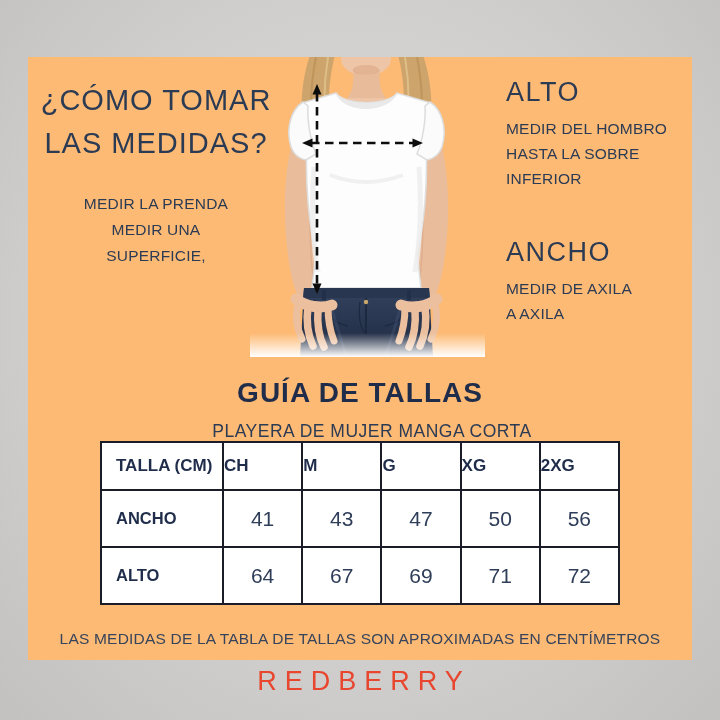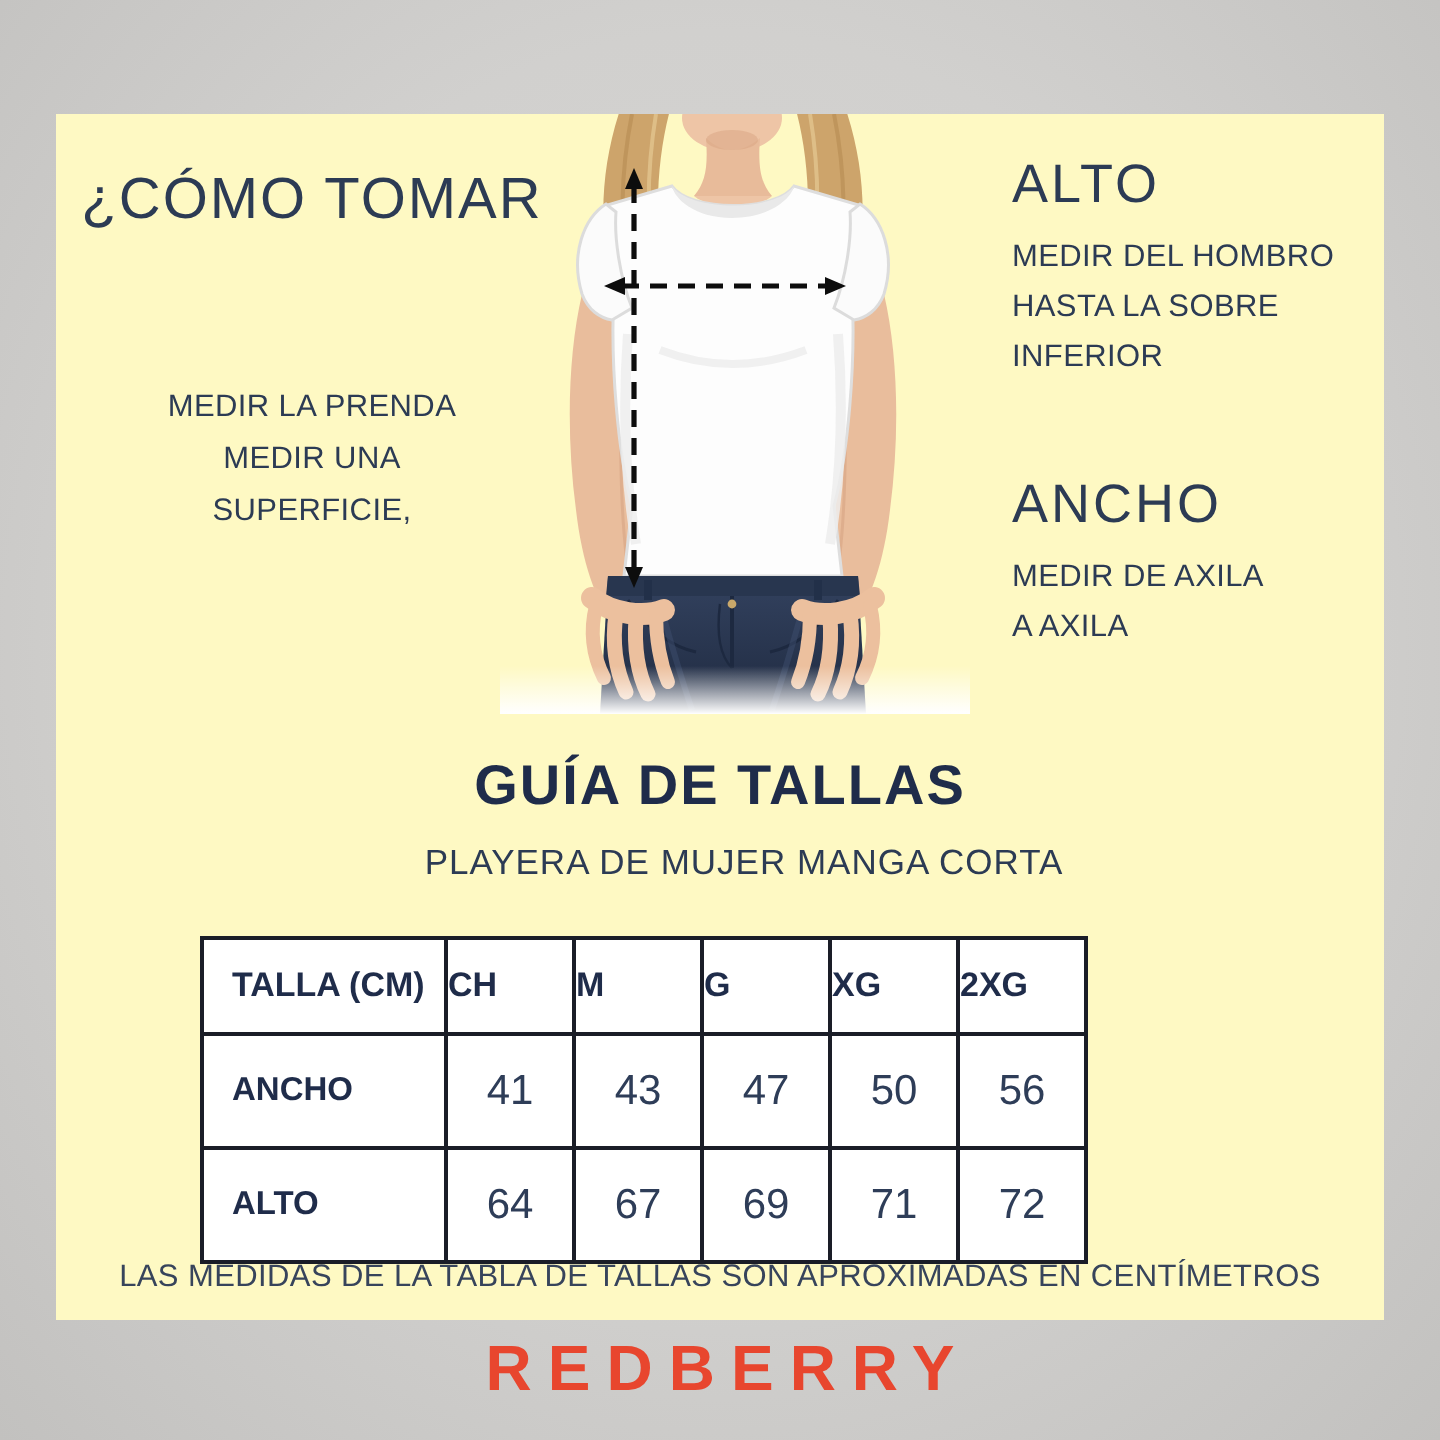--- a/index.html
+++ b/index.html
@@ -10,21 +10,21 @@
   }
   * { margin:0; padding:0; box-sizing:border-box; }
   html,body { width:720px; height:720px; }
   body {
     position:relative; overflow:hidden;
     font-family:"Liberation Sans", sans-serif;
     background: radial-gradient(ellipse at 50% 45%, #d8d7d5 0%, #d1d0ce 55%, #c2c1bf 100%);
   }
   .card {
     position:absolute; left:28px; top:57px; width:664px; height:603px;
-    background:#fef9c3;
+    background:#fdba74;
     padding-left:32px;
   }
   
   .m-title {
     position:absolute; left:6px; top:22px; width:244px; text-align:center;
     color:var(--navy); font-size:29px; line-height:43px; letter-spacing:1px; font-weight:400;
   }
   .m-note {
     position:absolute; left:16px; top:134px; width:224px; text-align:center;
     color:var(--navy); font-size:15.5px; line-height:26px; letter-spacing:0.2px;
@@ -42,46 +42,47 @@
   
   .guide-title {
     position:absolute; top:320px; left:0; width:100%; text-align:center;
     font-size:28px; font-weight:bold; color:var(--title-navy); letter-spacing:1px;
   }
   .guide-sub {
     position:absolute; top:364px; left:12px; width:100%; text-align:center;
     font-size:17.5px; color:var(--navy); letter-spacing:0.5px;
   }
   table.sizes {
-    position:absolute; left:72px; top:411px; width:444px;
+    position:absolute; left:72px; top:384px; width:520px;
     border-collapse:collapse; table-layout:fixed;
   }
   table.sizes th, table.sizes td { border:2.5px solid var(--table-border); background:#fff; }
   table.sizes th { height:48px; font-size:17px; color:var(--title-navy); font-weight:bold; text-align:left; }
   table.sizes th.rowhead { text-align:left; padding-left:14px; }
   table.sizes td.rowhead { text-align:left; padding-left:14px; font-size:16.5px; font-weight:bold; color:var(--title-navy); height:57px; }
   table.sizes td.val { text-align:center; font-size:21px; color:#2e3d58; font-weight:400; height:57px;margin-left:35px; }
   .table-note {
     position:absolute; top:573px; left:0; width:100%; text-align:center;
     font-size:15.5px; color:#37445b; letter-spacing:0.2px;
   }
   
   .footer {
     position:absolute; top:666px; left:0; width:720px; text-align:center;
-    font-size:32px; font-weight:bold; letter-spacing:8px; text-indent:8px;
+    font-size:27px; font-weight:normal; letter-spacing:8px; text-indent:8px;
     color:var(--brand);
   }
 </style>
 </head>
 <body>
 
 <div class="card">
 
   <div class="m-title">
     <div>¿CÓMO TOMAR</div>
+    <div>LAS MEDIDAS?</div>
   </div>
   <div class="m-note">
     <div>MEDIR LA PRENDA</div>
     <div>MEDIR UNA</div>
     <div>SUPERFICIE,</div>
   </div>
 
   <div class="model">
     <svg width="235" height="300" viewBox="0 0 235 300" xmlns="http://www.w3.org/2000/svg">
       <defs>

